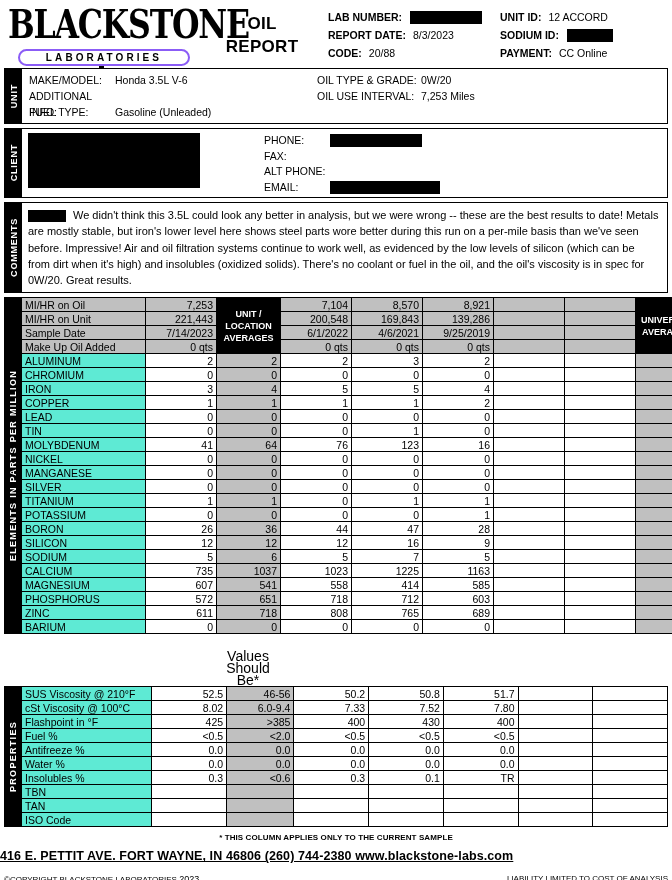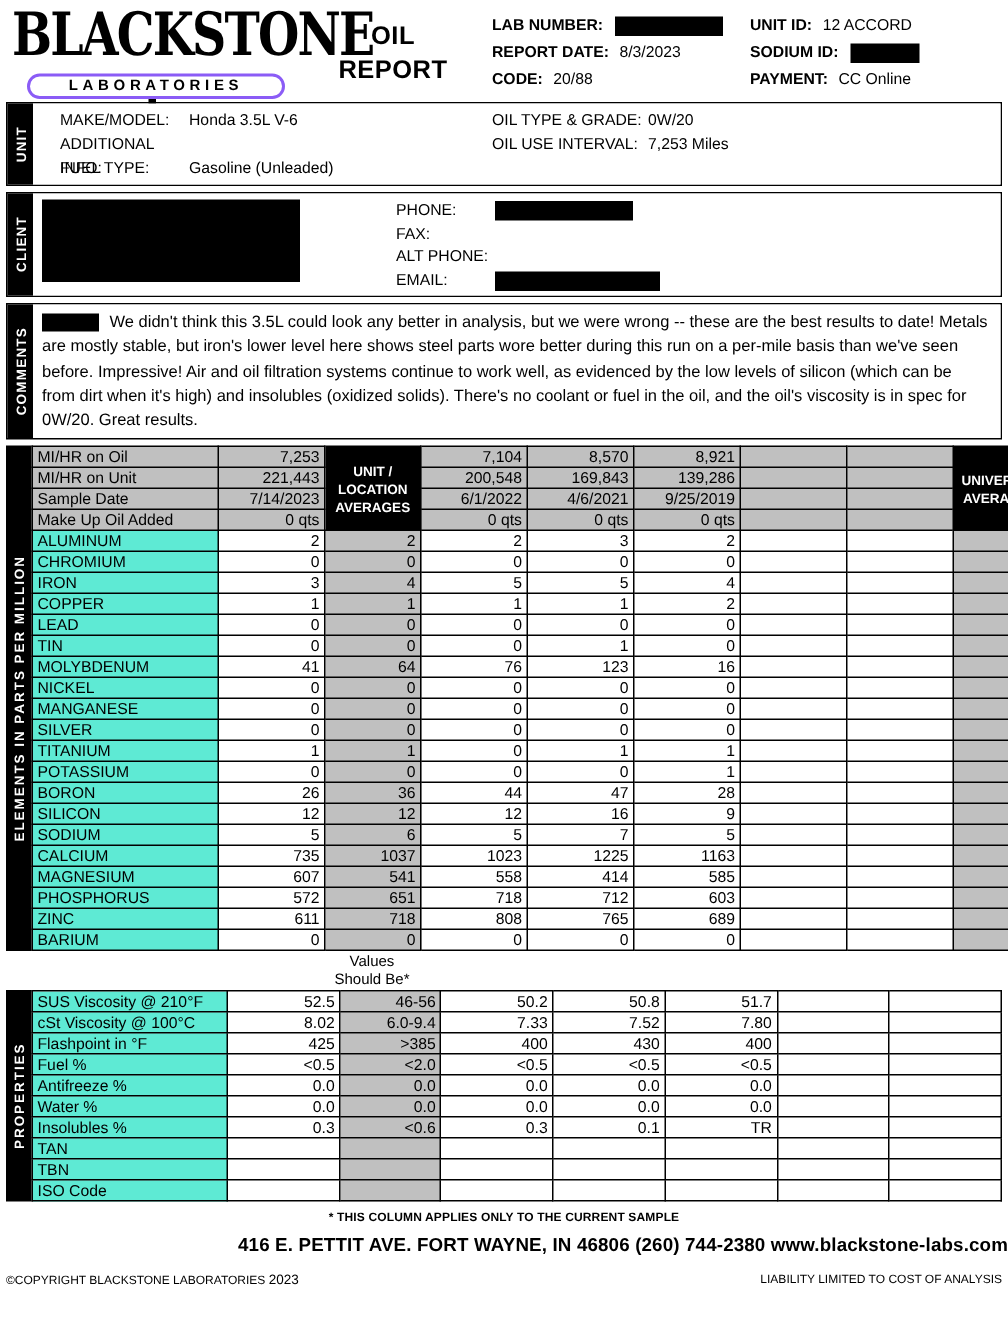--- a/index.html
+++ b/index.html
@@ -60,21 +60,21 @@
   .sect { display: flex; margin: 0 4px 4px 4px; border: 1.5px solid #000; }
   .sect-tab {
     background: #000; color: #fff; width: 17px; flex: 0 0 17px;
     display: flex; align-items: center; justify-content: center;
   }
   .sect-tab span {
     writing-mode: vertical-rl; transform: rotate(180deg);
     font-size: 9px; font-weight: bold; letter-spacing: 0.8px;
     white-space: nowrap;
   }
-  .sect-body { flex: 1; background: #fff; padding: 3px 0 3px 18px; }
+  .sect-body { flex: 1; background: #fff; padding: 3px 0 3px 7px; }
 
   .unit-grid { display: flex; }
   .unit-col { font-size: 10.5px; line-height: 16px; }
   .unit-col.a { width: 288px; }
   .u-row { display: flex; height: 16px; }
   .u-lbl { width: 86px; }
   .u-lbl.w2 { width: 104px; }
   .u-val { }
 
   .client-body { display: flex; padding: 4px 0 4px 6px; height: 68px; }
@@ -102,25 +102,25 @@
   td.shade { background: #c0c0c0; }
   td.univ { background: #c0c0c0; text-align: right; }
   .col-lbl { width: 124px; }
   .col-d { width: 71px; }
   .col-avg { width: 64px; }
   .col-u { width: 63px; }
 
   .hdr-blk { background: #000; color: #fff; text-align: center; font-size: 9px;
              font-weight: bold; line-height: 12px; vertical-align: middle; }
 
-  .valshould { text-align: center; font-size: 10px; line-height: 12px; padding-top: 2px; }
+  .valshould { text-align: center; font-size: 14px; line-height: 12px; padding-top: 16px; }
 
   
   .foot-note { text-align: center; font-size: 8px; font-weight: bold; margin-top: 6px; letter-spacing: 0.1px; }
-  .foot-addr { text-align: right; font-size: 12.5px; font-weight: bold; margin-top: 7px; letter-spacing: 0.1px; }
+  .foot-addr { text-align: left; font-size: 12.5px; font-weight: bold; margin-top: 7px; letter-spacing: 0.1px; text-decoration: underline; }
   .foot-legal { display: flex; justify-content: space-between; font-size: 8px; margin-top: 11px; padding: 0 4px; }
 </style>
 </head>
 <body>
 
 <div class="page">
 
   <div class="header">
     <div class="logo-wrap">
       <div class="logo-text">BLACKSTONE</div>
@@ -620,31 +620,31 @@
             <td class="lbl">Insolubles %</td>
             <td class="num">0.3</td>
             <td class="num shade">&lt;0.6</td>
             <td class="num">0.3</td>
             <td class="num">0.1</td>
             <td class="num">TR</td>
             <td class="num"></td>
             <td class="num"></td>
           </tr>
           <tr>
+            <td class="lbl">TBN</td>
+            <td class="num"></td>
+            <td class="num shade"></td>
+            <td class="num"></td>
+            <td class="num"></td>
+            <td class="num"></td>
+            <td class="num"></td>
+            <td class="num"></td>
+          </tr>
+          <tr>
             <td class="lbl">TAN</td>
-            <td class="num"></td>
-            <td class="num shade"></td>
-            <td class="num"></td>
-            <td class="num"></td>
-            <td class="num"></td>
-            <td class="num"></td>
-            <td class="num"></td>
-          </tr>
-          <tr>
-            <td class="lbl">TBN</td>
             <td class="num"></td>
             <td class="num shade"></td>
             <td class="num"></td>
             <td class="num"></td>
             <td class="num"></td>
             <td class="num"></td>
             <td class="num"></td>
           </tr>
           <tr>
             <td class="lbl">ISO Code</td>

